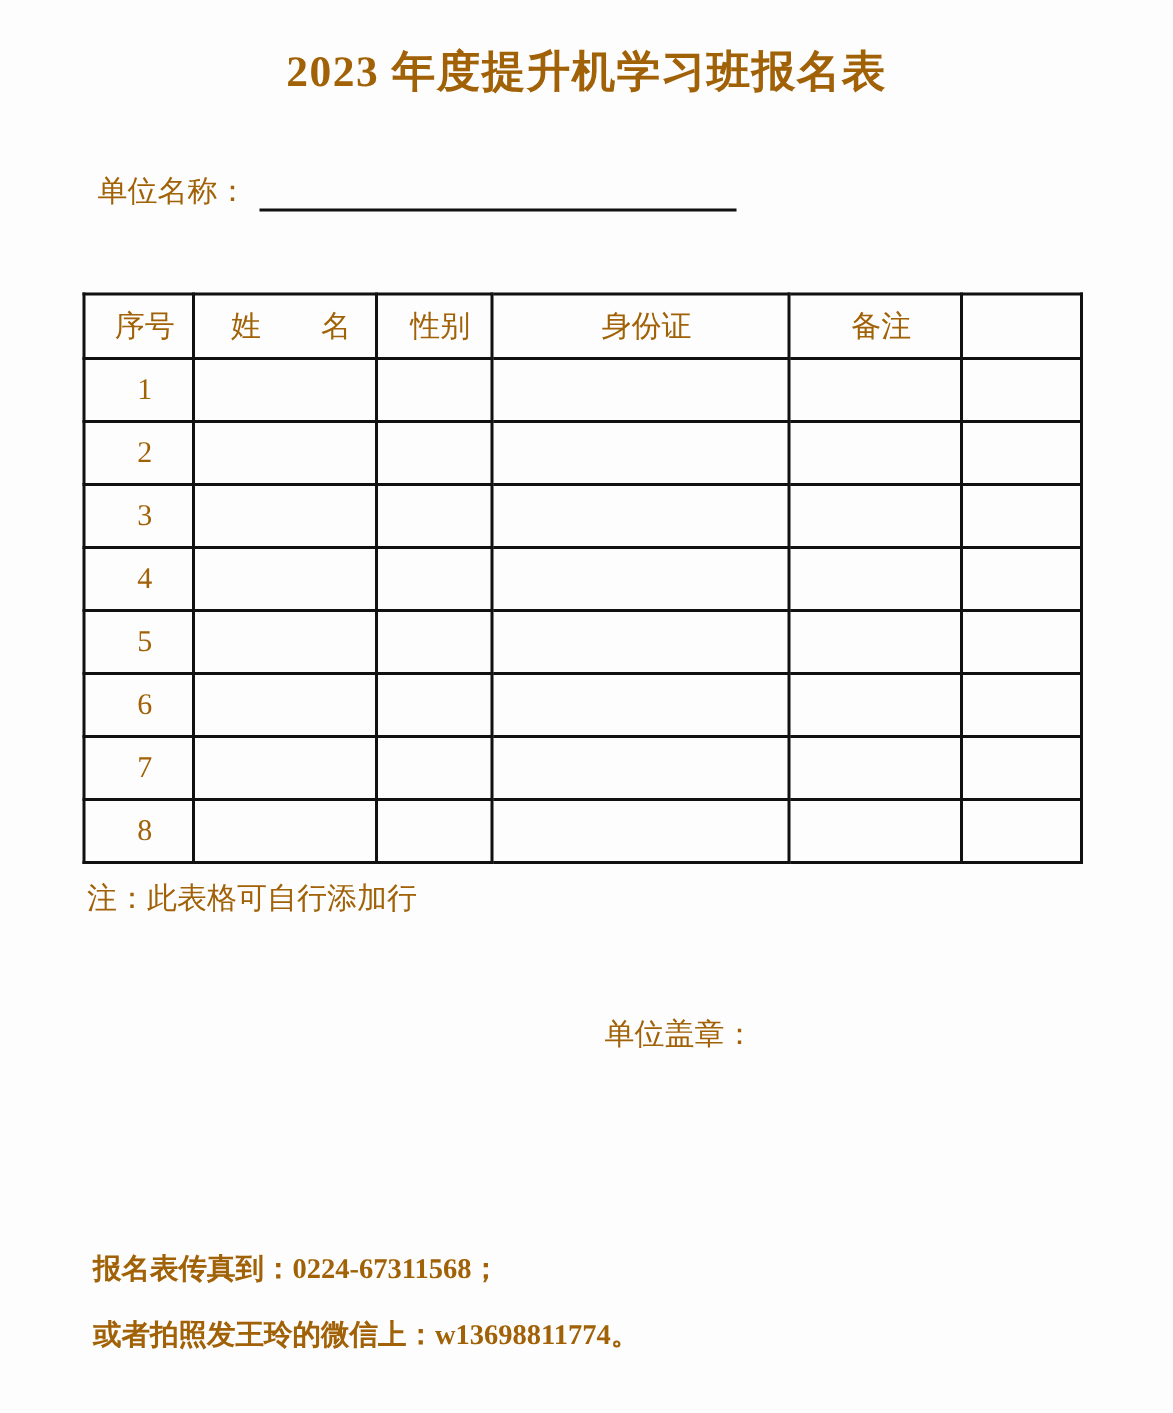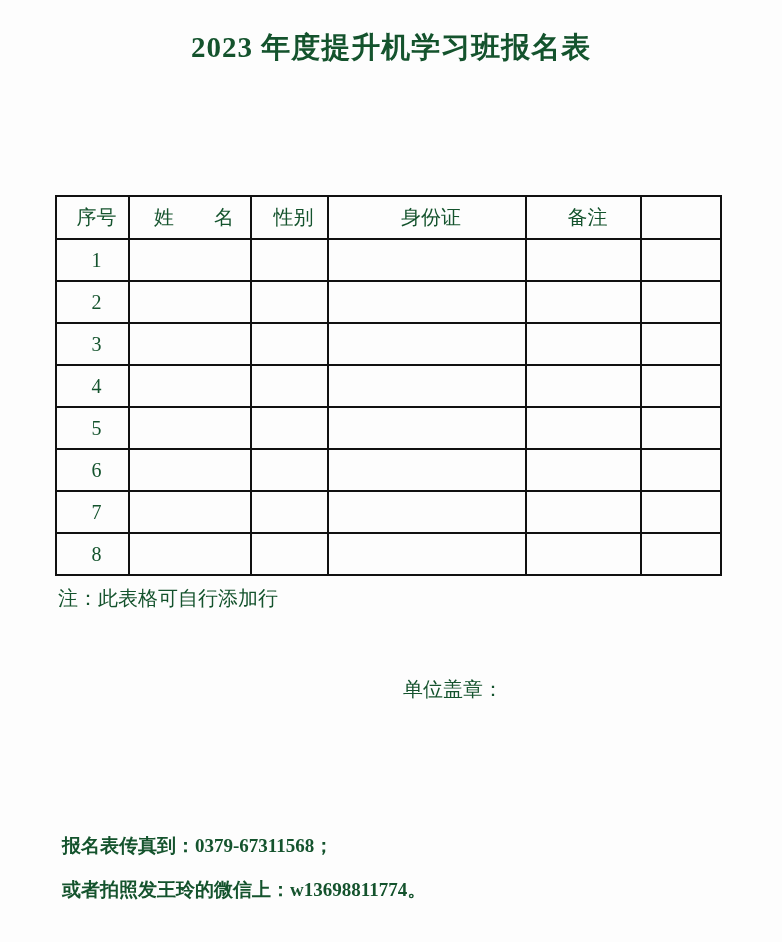--- a/index.html
+++ b/index.html
@@ -2,21 +2,21 @@
 <html><head>
 <meta charset="utf-8">
 <style>
   * { margin: 0; padding: 0; box-sizing: border-box; }
   html, body { background: #ffffff; }
   .page {
     position: relative;
     width: 782px;
     height: 942px;
     background: #fdfdfd;
-    color: #14532d;
+    color: #a16207;
     font-family: "Liberation Serif", "DejaVu Serif", serif;
     overflow: hidden;
   }
   .title {
     position: absolute;
     top: 28px;
     left: 0;
     width: 100%;
     text-align: center;
     font-size: 29px;
@@ -87,20 +87,21 @@
   .fax-line.l1 { top: 833px; }
   .fax-line.l2 { top: 877px; text-align: center; }
 </style>
 </head>
 <body>
 
 <div class="page">
 
   <div class="title">2023 年度提升机学习班报名表</div>
 
+  <div class="unit-line"><span>单位名称：</span><span class="unit-underline"></span></div>
 
   <table class="signup">
     <colgroup>
       <col style="width:73px">
         <col style="width:122px">
         <col style="width:77px">
       <col style="width:198px">
         <col style="width:115px">
         <col style="width:80px">
     </colgroup>
@@ -178,17 +179,17 @@
       <td></td>
     </tr>
   </tbody>
     </table>
 
   <div class="note">注：此表格可自行添加行</div>
 
   <div class="stamp">单位盖章：</div>
 
 
-  <div class="fax-line l1">报名表传真到：0379-67311568；</div>
+  <div class="fax-line l1">报名表传真到：0224-67311568；</div>
 
   <div class="fax-line l2">或者拍照发王玲的微信上：w13698811774。</div>
 
 </div>
 
 </body></html>

